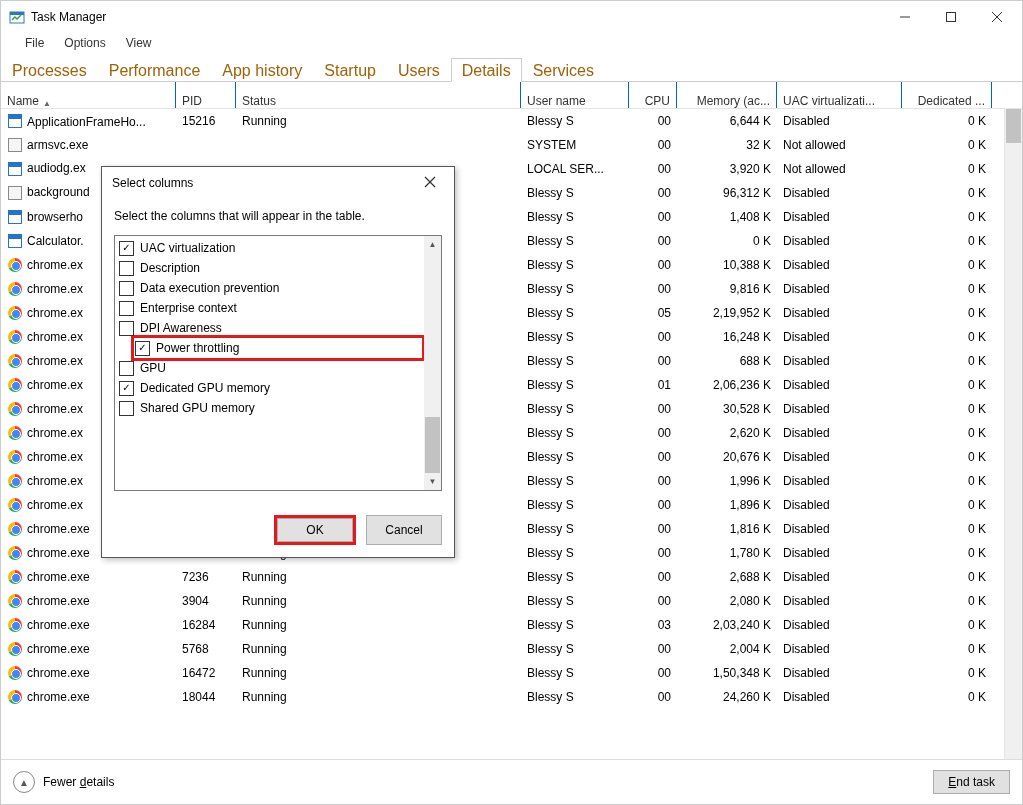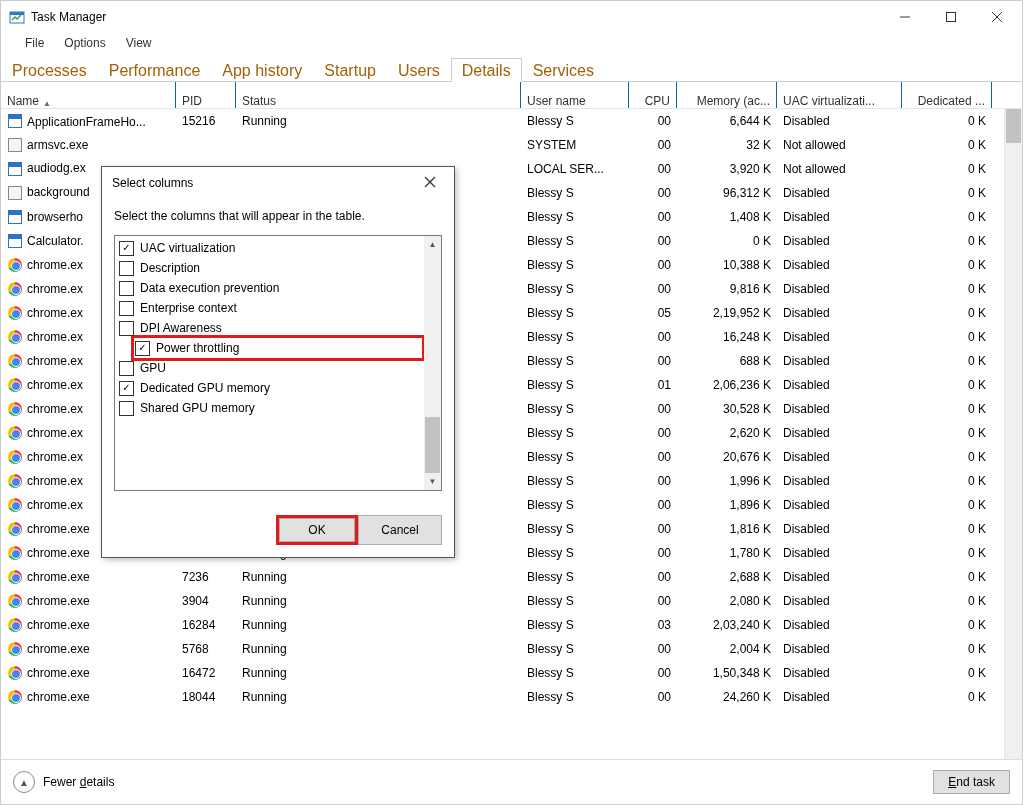--- a/index.html
+++ b/index.html
@@ -37,21 +37,21 @@
 .dlg-msg{font-size:12px;margin:4px 0 12px 0}
 .listbox{flex:1;border:1px solid #7a7a7a;overflow:hidden;position:relative;padding:2px 0}
 .listbox .item{display:flex;align-items:center;height:20px;padding:0 4px;font-size:12px}
 .listbox .chk{width:13px;height:13px;border:1px solid #333;margin-right:6px;display:flex;align-items:center;justify-content:center;font-size:10px;line-height:1}
 .listbox .chk.checked::before{content:"✓";font-size:10px}
 .listbox .red-box{border:3px solid #e11b1b;margin:-3px 16px;padding:0 1px}
 .listbox .vscroll2{position:absolute;right:0;top:0;width:17px;height:100%;background:#f0f0f0}
 .listbox .vscroll2 .arrow{height:17px;display:flex;align-items:center;justify-content:center;font-size:8px;color:#555;background:#f0f0f0}
 .listbox .vscroll2 .track{position:absolute;top:17px;bottom:17px;left:0;right:0}
 .listbox .vscroll2 .thumb2{position:absolute;left:1px;right:1px;bottom:0;height:56px;background:#c2c2c2}
-.dlg-btns{display:flex;justify-content:flex-end;padding:12px}
+.dlg-btns{display:flex;justify-content:flex-end;gap:10px;padding:12px}
 .red-btn{border:3px solid #e11b1b;padding:0}
 .red-btn .btn{margin:0}
 .col-name{width:175px}
 .col-pid{width:60px;text-align:left}
 .col-status{width:285px}
 .col-user{width:108px}
 .col-cpu{width:48px;text-align:right;justify-content:flex-end}
 .col-mem{width:100px;text-align:right;justify-content:flex-end}
 .col-uac{width:125px}
 .col-ded{width:90px;text-align:right;justify-content:flex-end}
@@ -564,16 +564,16 @@
           <div class="arrow">▲</div>
           <div class="track">
               <div class="thumb2"></div>
             </div>
           <div class="arrow" style="position:absolute;bottom:0;width:100%">▼</div>
         </div>
       </div>
     </div>
     <div class="dlg-btns">
       <span class="red-btn"><button class="btn" style="width:76px">OK</button></span>
-      <button class="btn" style="width:84px">Cancel</button>
+      <button class="btn" style="width:76px">Cancel</button>
     </div>
   </div>
 </div>
 
 </body></html>

